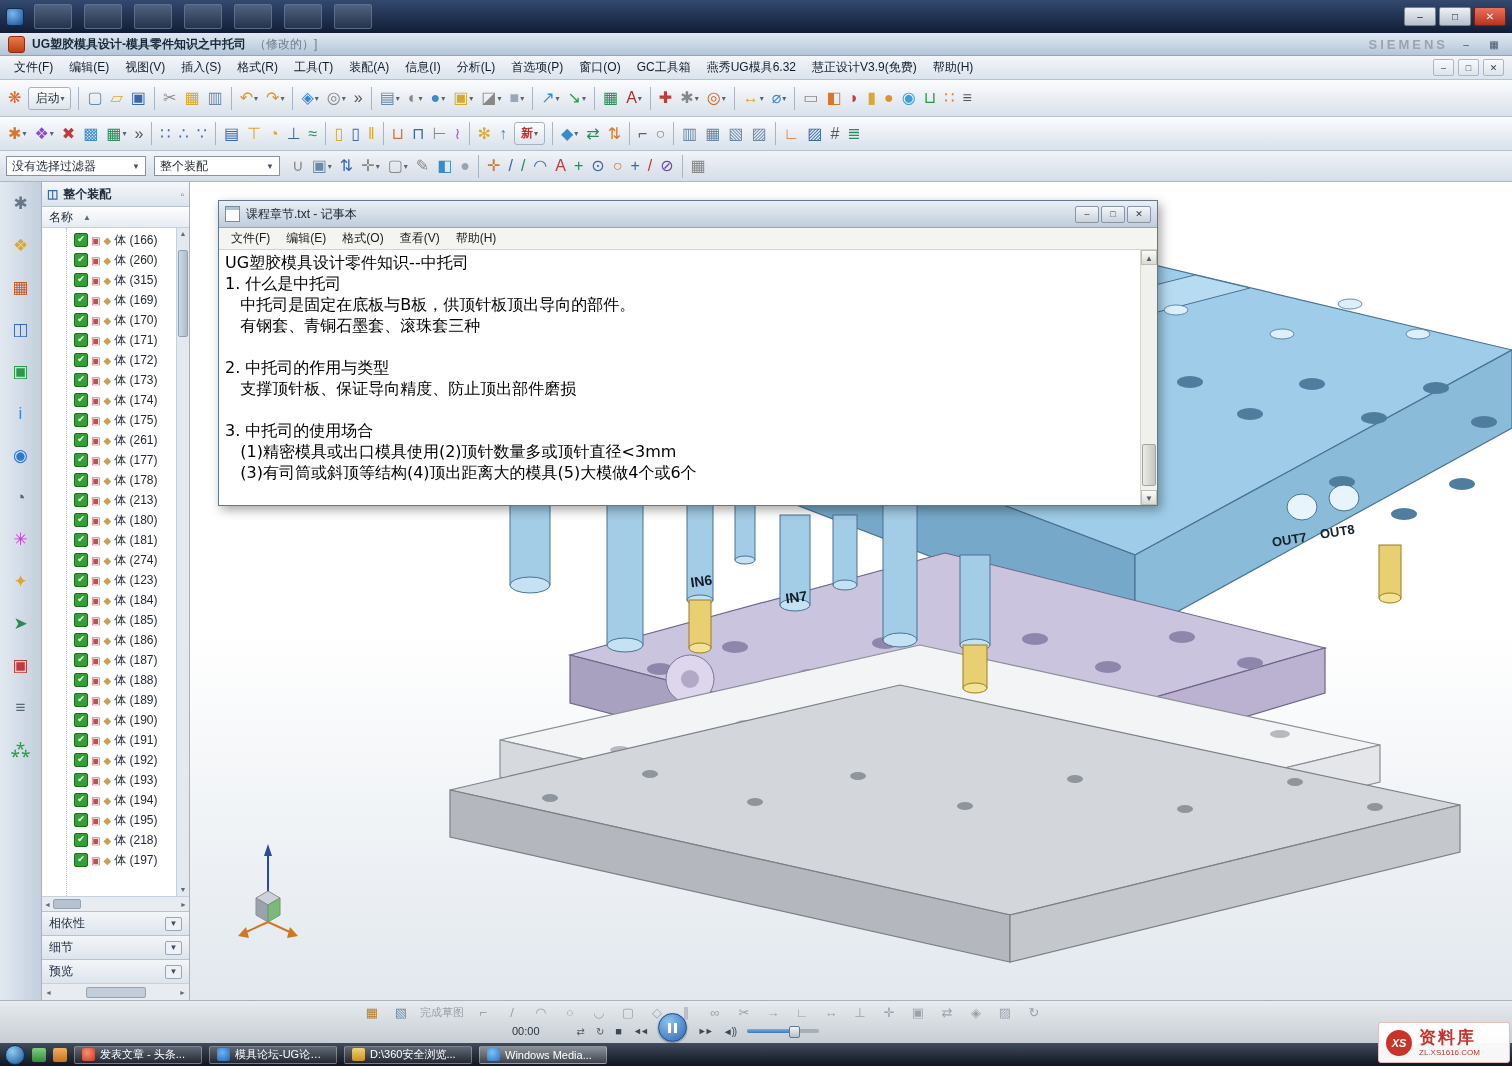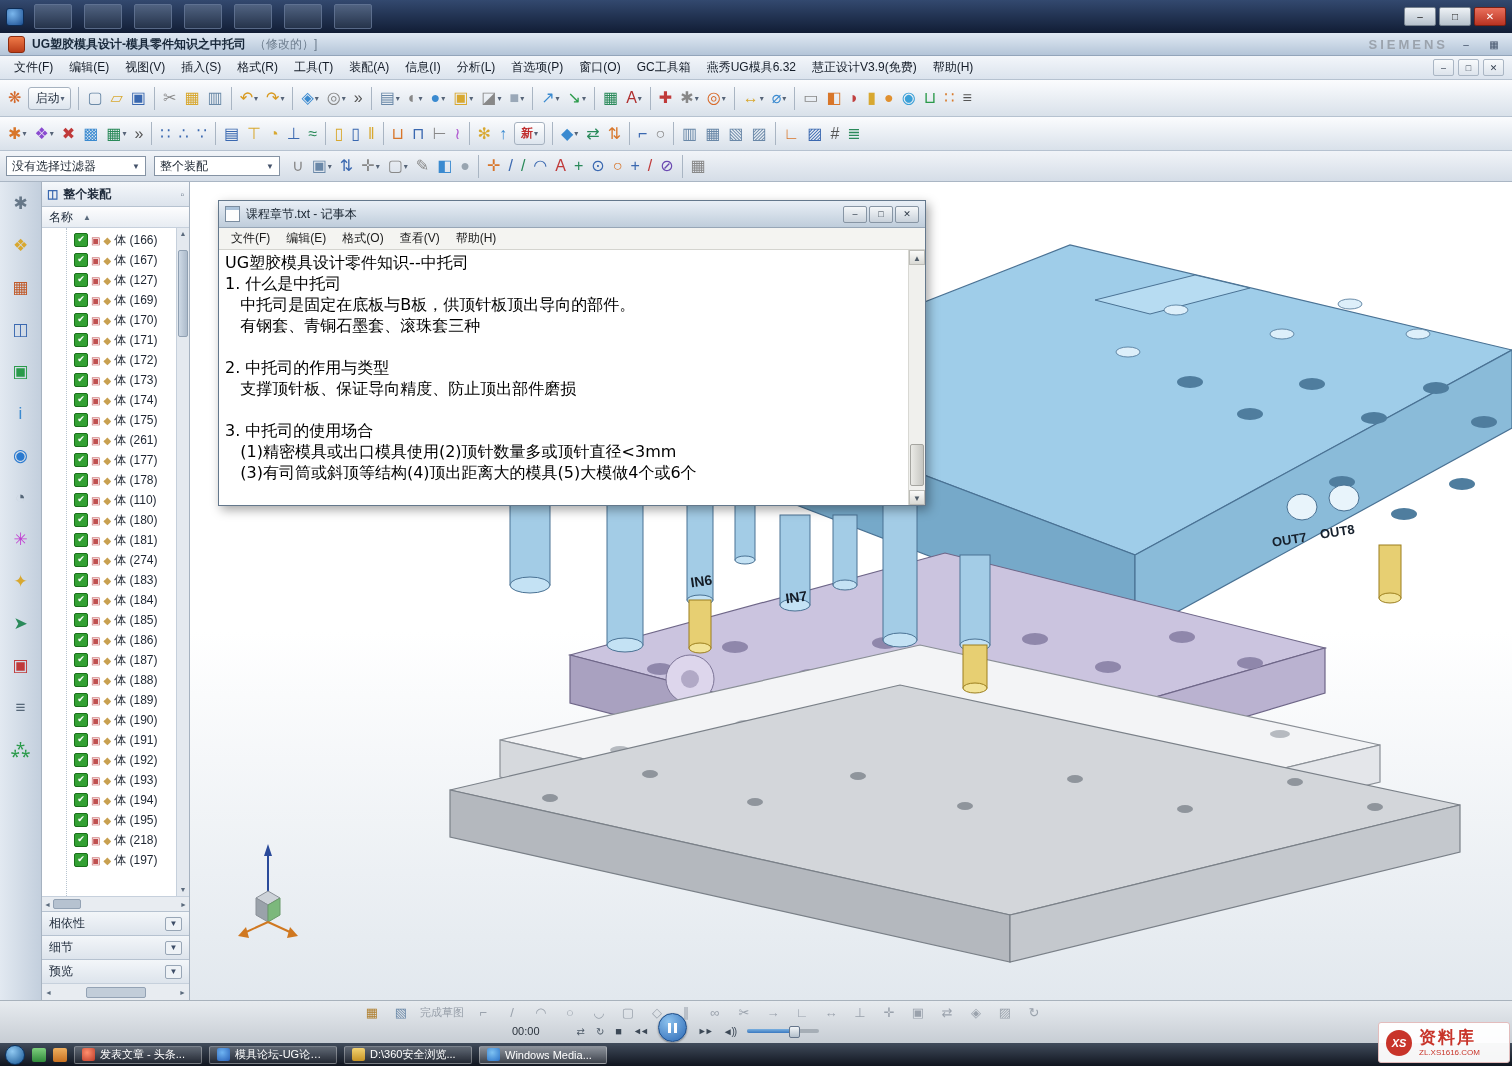--- a/index.html
+++ b/index.html
@@ -93,21 +93,21 @@
   .nav-sec-chev{font-size:8px;color:#3c4c66;border:1px solid #98a6b6;background:#eef2f6;width:15px;height:12px;line-height:12px;text-align:center;border-radius:2px;}
   .nav-hbar{height:16px;flex:0 0 16px;background:#e8ecf1;border-top:1px solid #c6d0dc;display:flex;align-items:center;padding:0 3px;gap:2px;font-size:7px;color:#5a6a7c;}
   .hbar-thumb{width:58px;height:9px;background:#c2cdd9;border:1px solid #93a2b4;border-radius:2px;margin:0 auto;}
 
   
   .viewport{position:absolute;left:190px;top:182px;width:1322px;height:818px;overflow:hidden;
     background:linear-gradient(#ffffff 55%,#e2e8ee);}
   .vp-svg{position:absolute;left:0;top:0;}
 
   
-  .notepad{position:absolute;left:218px;top:200px;width:708px;height:306px;z-index:50;display:flex;flex-direction:column;
+  .notepad{position:absolute;left:218px;top:200px;width:940px;height:306px;z-index:50;display:flex;flex-direction:column;
     background:#fff;border:1px solid #64788c;box-shadow:3px 4px 10px rgba(0,0,0,.35);box-sizing:border-box;}
   .np-titlebar{height:26px;flex:0 0 26px;display:flex;align-items:center;padding:0 6px;
     background:linear-gradient(#e9eff6,#bfcddb);border-bottom:1px solid #97a6b6;}
   .np-icon{width:13px;height:14px;margin-right:6px;background:#fdfdfd;border:1px solid #7b8da0;box-shadow:inset 0 3px 0 #aac2da;}
   .np-title{font-size:12px;color:#16222e;}
   .np-controls{margin-left:auto;display:flex;gap:2px;}
   .np-btn{width:22px;height:15px;display:flex;align-items:center;justify-content:center;font-size:9px;color:#2c3846;
     background:linear-gradient(#f5f7f9,#c9d2db);border:1px solid #8795a4;border-radius:2px;}
   .np-menubar{height:21px;flex:0 0 21px;background:#f4f4f1;border-bottom:1px solid #d4d4cf;display:flex;align-items:center;padding-left:4px;}
   .np-menu-item{font-size:12px;color:#1c1c1c;padding:2px 8px;}
@@ -633,27 +633,27 @@
           <div class="tree-row">
             <span class="chk">✔</span>
             <span class="t-ic1">▣</span>
             <span class="t-ic2">◆</span>
             <span class="t-label">体 (166)</span>
           </div>
           <div class="tree-row">
             <span class="chk">✔</span>
             <span class="t-ic1">▣</span>
             <span class="t-ic2">◆</span>
-            <span class="t-label">体 (167)</span>
-          </div>
-          <div class="tree-row">
-            <span class="chk">✔</span>
-            <span class="t-ic1">▣</span>
-            <span class="t-ic2">◆</span>
-            <span class="t-label">体 (127)</span>
+            <span class="t-label">体 (260)</span>
+          </div>
+          <div class="tree-row">
+            <span class="chk">✔</span>
+            <span class="t-ic1">▣</span>
+            <span class="t-ic2">◆</span>
+            <span class="t-label">体 (315)</span>
           </div>
           <div class="tree-row">
             <span class="chk">✔</span>
             <span class="t-ic1">▣</span>
             <span class="t-ic2">◆</span>
             <span class="t-label">体 (169)</span>
           </div>
           <div class="tree-row">
             <span class="chk">✔</span>
             <span class="t-ic1">▣</span>
@@ -705,21 +705,21 @@
           <div class="tree-row">
             <span class="chk">✔</span>
             <span class="t-ic1">▣</span>
             <span class="t-ic2">◆</span>
             <span class="t-label">体 (178)</span>
           </div>
           <div class="tree-row">
             <span class="chk">✔</span>
             <span class="t-ic1">▣</span>
             <span class="t-ic2">◆</span>
-            <span class="t-label">体 (110)</span>
+            <span class="t-label">体 (213)</span>
           </div>
           <div class="tree-row">
             <span class="chk">✔</span>
             <span class="t-ic1">▣</span>
             <span class="t-ic2">◆</span>
             <span class="t-label">体 (180)</span>
           </div>
           <div class="tree-row">
             <span class="chk">✔</span>
             <span class="t-ic1">▣</span>
@@ -729,21 +729,21 @@
           <div class="tree-row">
             <span class="chk">✔</span>
             <span class="t-ic1">▣</span>
             <span class="t-ic2">◆</span>
             <span class="t-label">体 (274)</span>
           </div>
           <div class="tree-row">
             <span class="chk">✔</span>
             <span class="t-ic1">▣</span>
             <span class="t-ic2">◆</span>
-            <span class="t-label">体 (183)</span>
+            <span class="t-label">体 (123)</span>
           </div>
           <div class="tree-row">
             <span class="chk">✔</span>
             <span class="t-ic1">▣</span>
             <span class="t-ic2">◆</span>
             <span class="t-label">体 (184)</span>
           </div>
           <div class="tree-row">
             <span class="chk">✔</span>
             <span class="t-ic1">▣</span>

